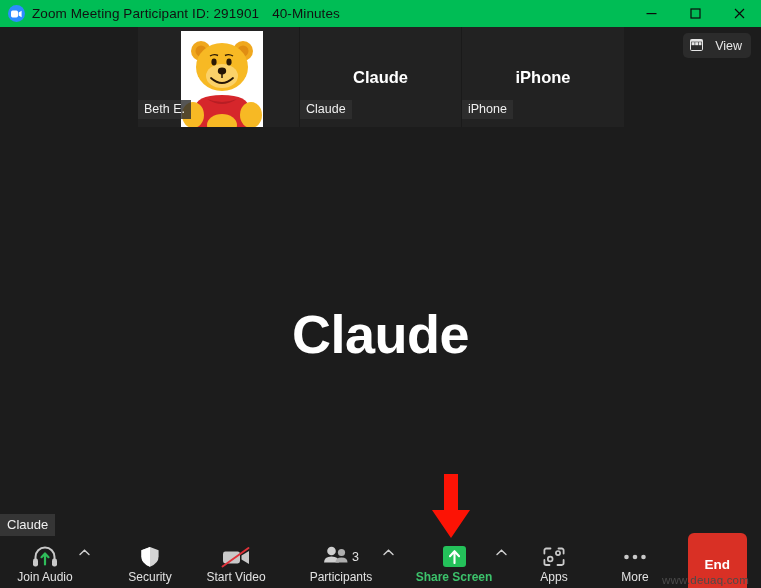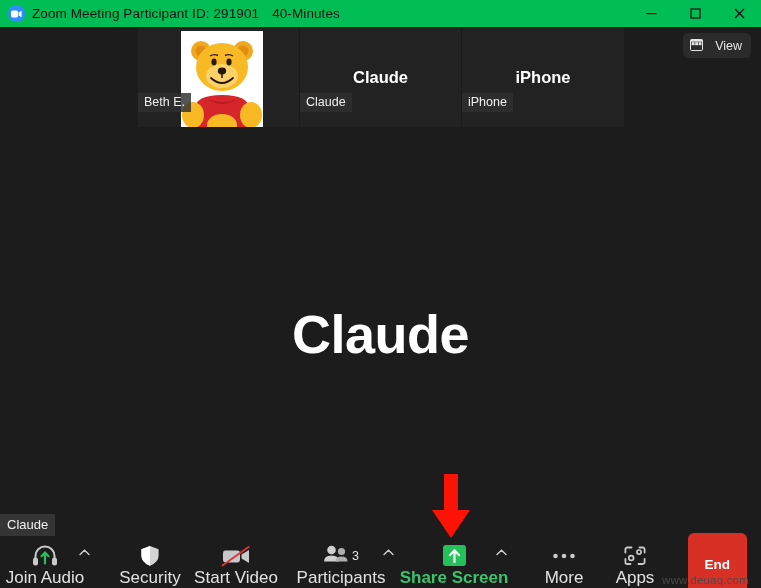--- a/index.html
+++ b/index.html
@@ -53,21 +53,21 @@
   }
   .thumb:last-child{border-right:none;}
   .thumb-center{
     position:absolute;left:0;top:0;width:100%;height:100%;
     display:flex;align-items:center;justify-content:center;
   }
   .thumb-name-big{
     font-size:16.5px;font-weight:bold;color:#ffffff;
   }
   .thumb-label{
-    position:absolute;left:0;bottom:15px;
+    position:absolute;left:0;bottom:8px;
     background:rgba(48,48,48,.82);
     color:#efefef;font-size:12.5px;
     padding:2px 6px 3px 6px;
     max-width:96%;white-space:nowrap;overflow:hidden;
     z-index:3;
   }
   .avatar-photo{
     position:absolute;left:43px;top:4px;width:82px;height:96px;
     background:#ffffff;overflow:hidden;
   }
@@ -122,21 +122,21 @@
   .tb-item{
     position:relative;
     display:flex;flex-direction:column;align-items:center;justify-content:flex-start;
     height:47px;padding-top:3px;
     box-sizing:border-box;
   }
   .tb-ico{
     height:25px;display:flex;align-items:center;justify-content:center;
   }
   .tb-lbl{
-    font-size:17px;color:#e2e2e2;margin-top:1px;white-space:nowrap;
+    font-size:12px;color:#e2e2e2;margin-top:1px;white-space:nowrap;
   }
   .tb-lbl.green{color:#3cc26b;}
   .caret{
     width:16px;height:47px;display:flex;align-items:flex-start;justify-content:center;
     padding-top:8px;box-sizing:border-box;
   }
   .pcount{
     font-size:12.5px;color:#e2e2e2;margin-left:3px;
   }
   .ico-row{display:flex;align-items:center;}
@@ -346,44 +346,44 @@
         </div>
       </div>
       <div class="tb-lbl green">Share Screen</div>
     </div>
     <div class="caret">
       <svg width="11" height="7" viewBox="0 0 11 7">
           <path d="M1 5.5 L5.5 1.2 L10 5.5" stroke="#cfcfcf" stroke-width="1.4" fill="none" stroke-linecap="round"></path>
         </svg>
     </div>
 
-    <div class="tb-item" style="margin-left:29px;width:52px;">
-      <div class="tb-ico">
-        <svg width="24" height="8" viewBox="0 0 24 8">
-          <circle cx="3.5" cy="4" r="2.3" fill="#c9c9c9"></circle>
-          <circle cx="12" cy="4" r="2.3" fill="#c9c9c9"></circle>
-          <circle cx="20.5" cy="4" r="2.3" fill="#c9c9c9"></circle>
-        </svg>
-      </div>
-      <div class="tb-lbl">More</div>
-    </div>
-
     <div class="tb-item" style="margin-left:19px;width:52px;">
       <div class="tb-ico">
         <svg width="22" height="20" viewBox="0 0 22 20">
           <path d="M7.5 1.5 H3.2 a1.8 1.8 0 0 0 -1.8 1.8 V6.5" fill="none" stroke="#c9c9c9" stroke-width="1.8" stroke-linecap="round"></path>
           <path d="M14.5 18 H18.8 a1.8 1.8 0 0 0 1.8 -1.8 V13" fill="none" stroke="#c9c9c9" stroke-width="1.8" stroke-linecap="round"></path>
           <path d="M1.4 13 V16.2 a1.8 1.8 0 0 0 1.8 1.8 H6.5" fill="none" stroke="#c9c9c9" stroke-width="1.8" stroke-linecap="round"></path>
           <path d="M20.6 6.5 V3.3 a1.8 1.8 0 0 0 -1.8 -1.8 H15.5" fill="none" stroke="#c9c9c9" stroke-width="1.8" stroke-linecap="round"></path>
           <circle cx="7.2" cy="12" r="2.4" fill="none" stroke="#c9c9c9" stroke-width="1.7"></circle>
           <circle cx="15" cy="6.1" r="2.1" fill="none" stroke="#c9c9c9" stroke-width="1.7"></circle>
         </svg>
       </div>
       <div class="tb-lbl">Apps</div>
     </div>
 
+    <div class="tb-item" style="margin-left:29px;width:52px;">
+      <div class="tb-ico">
+        <svg width="24" height="8" viewBox="0 0 24 8">
+          <circle cx="3.5" cy="4" r="2.3" fill="#c9c9c9"></circle>
+          <circle cx="12" cy="4" r="2.3" fill="#c9c9c9"></circle>
+          <circle cx="20.5" cy="4" r="2.3" fill="#c9c9c9"></circle>
+        </svg>
+      </div>
+      <div class="tb-lbl">More</div>
+    </div>
+
     <div class="end-btn">End</div>
 
   </div>
 
   <div class="watermark">www.deuaq.com</div>
 
 </div>
 
 </body></html>

